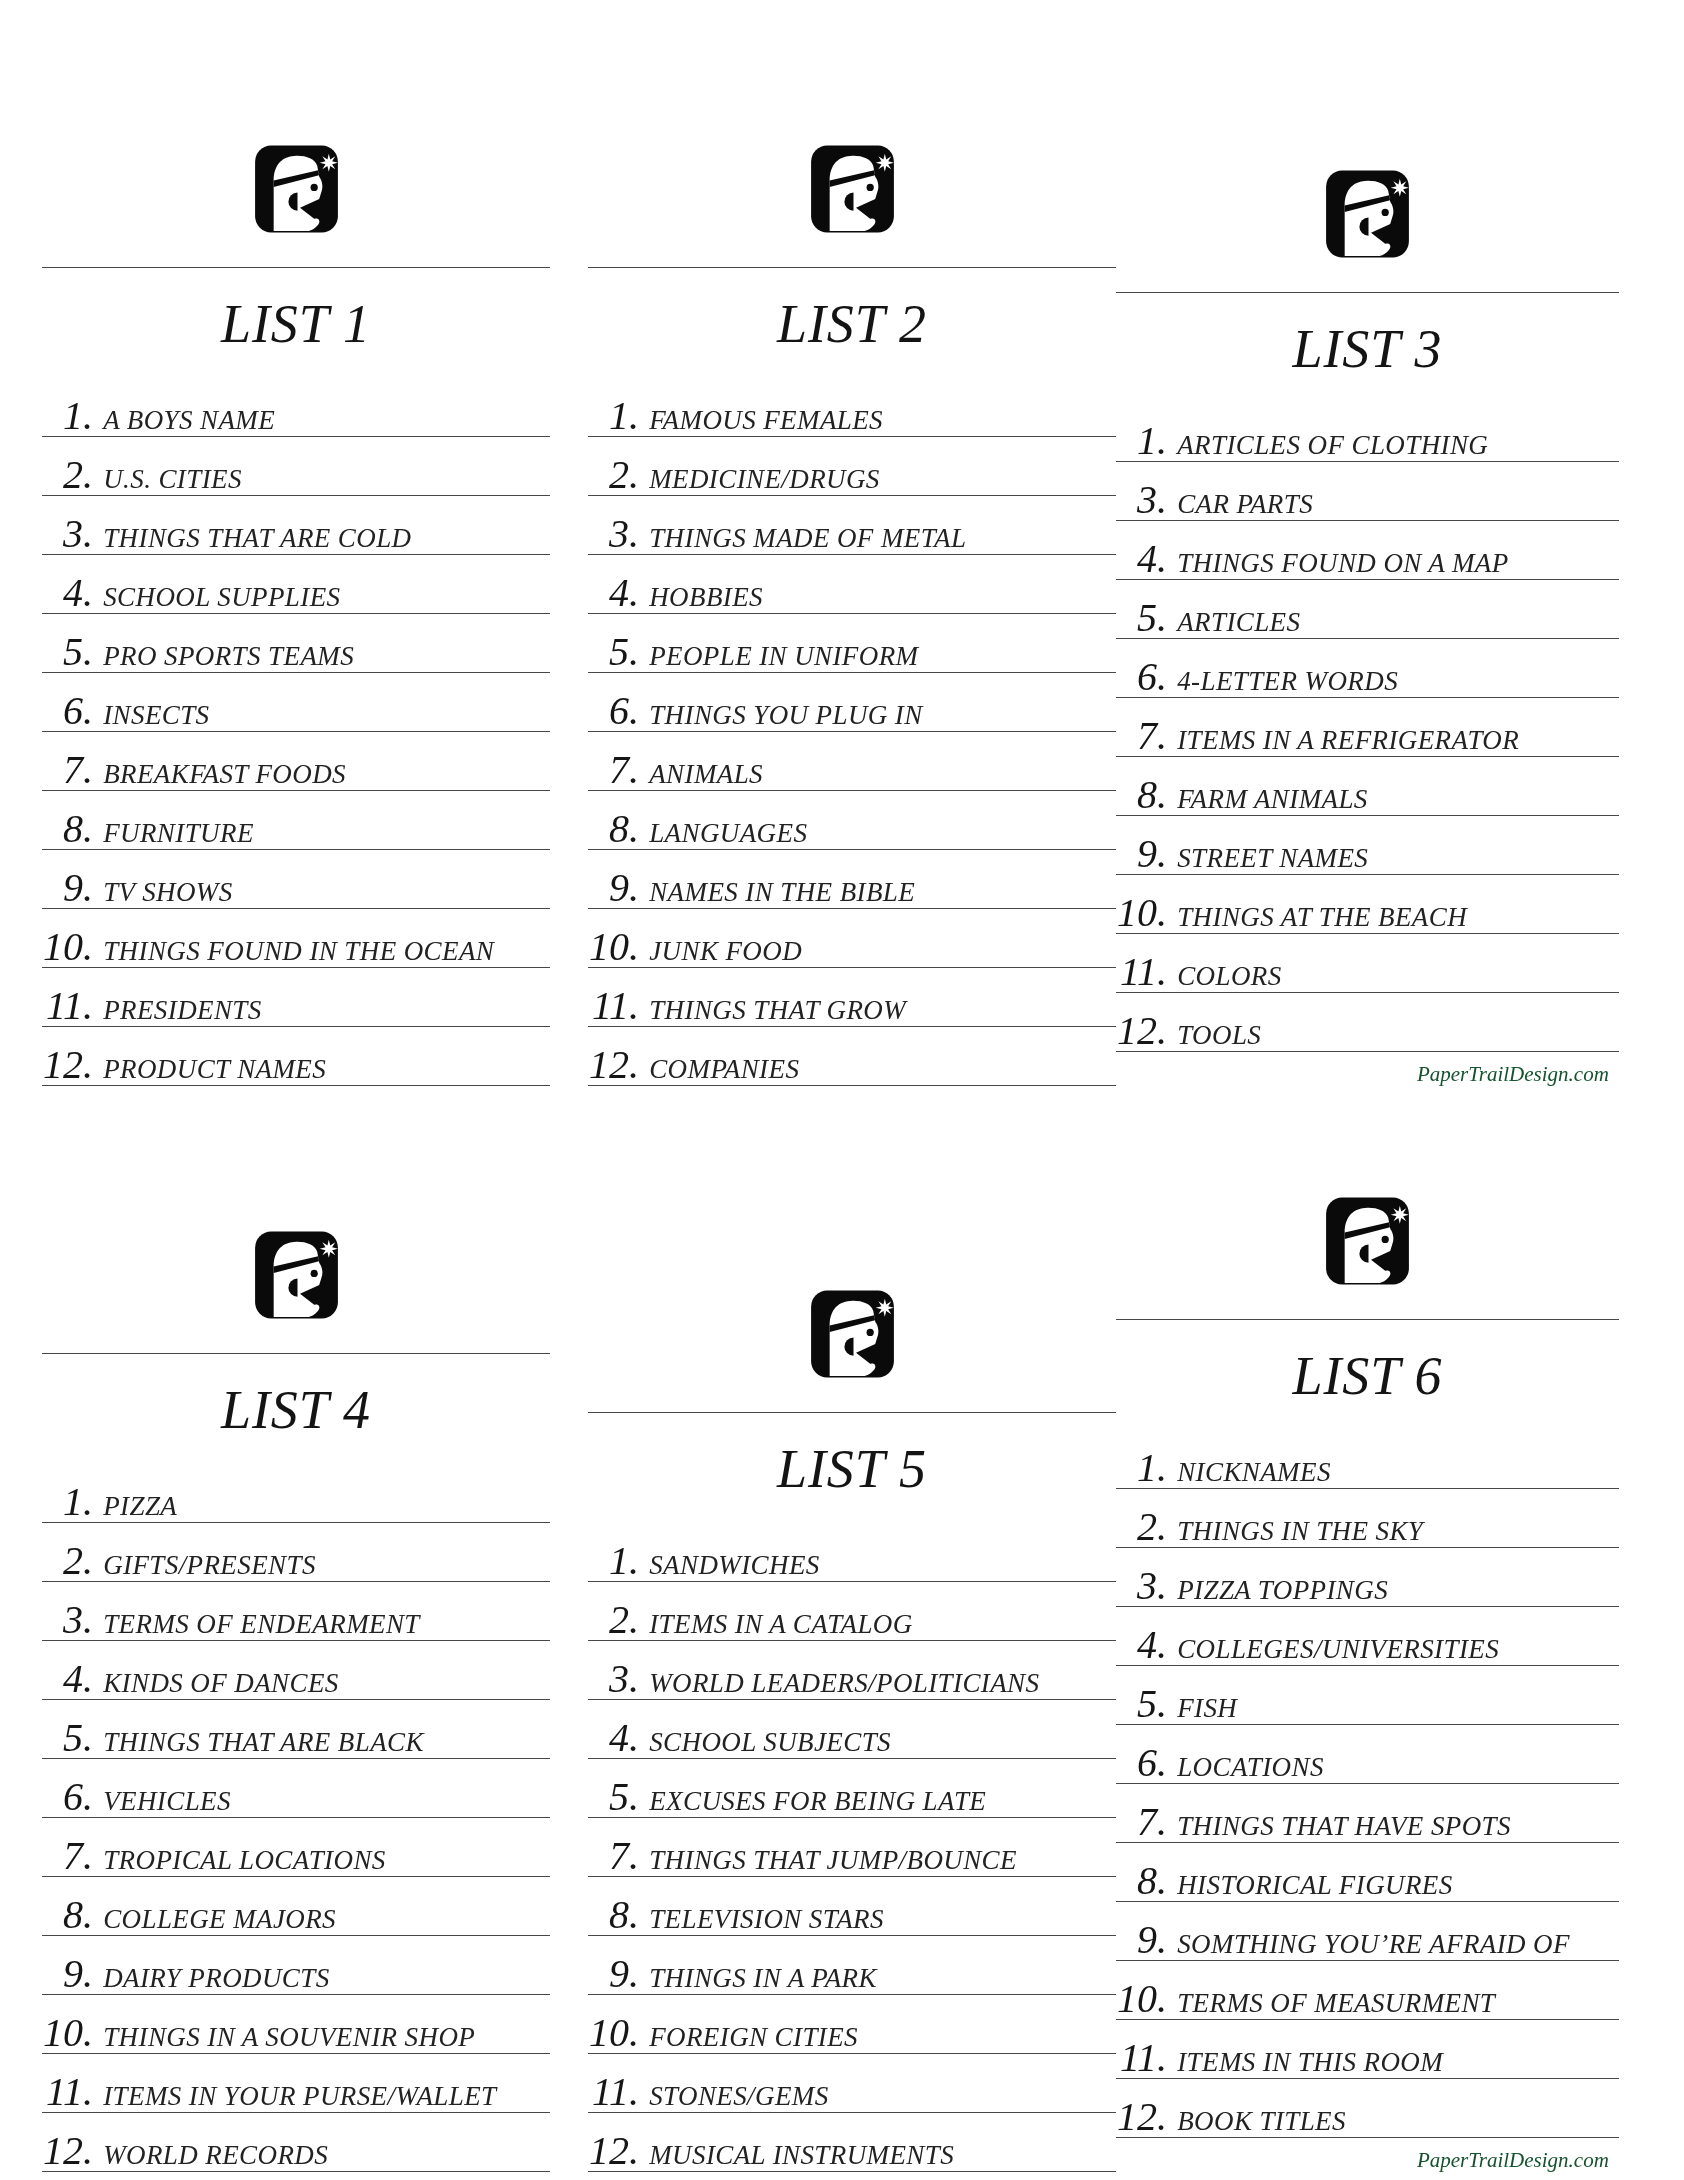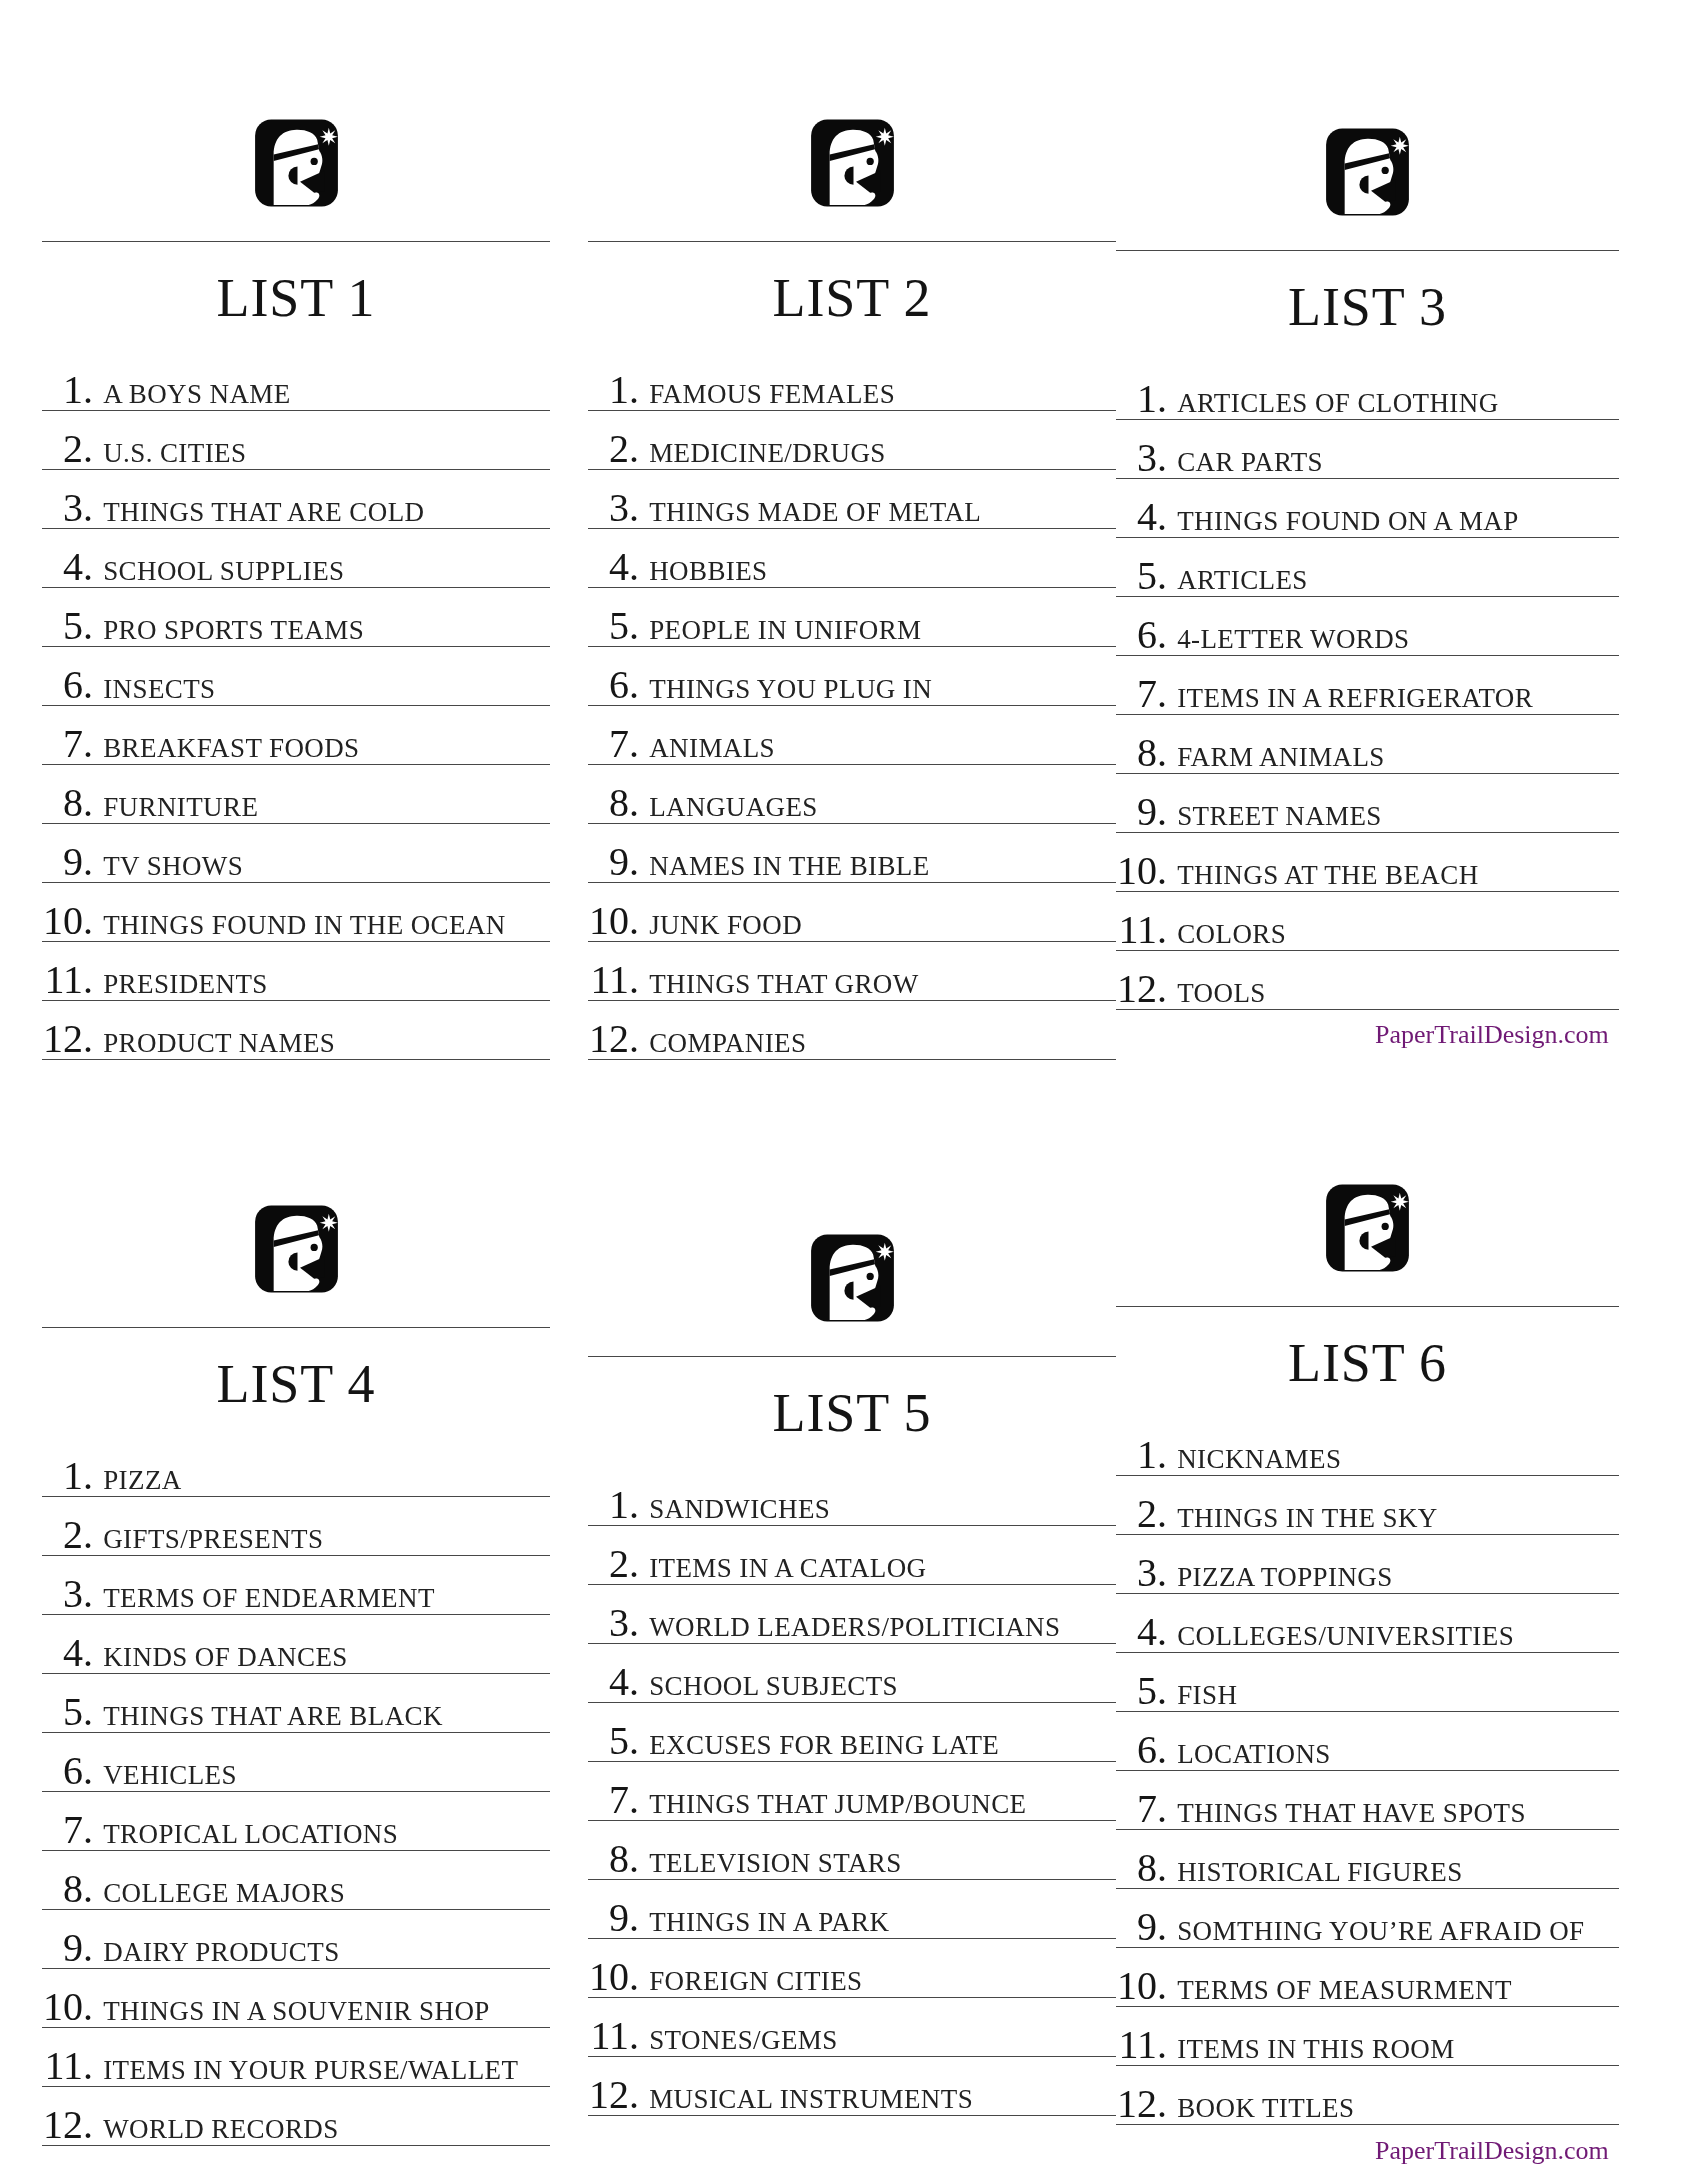--- a/index.html
+++ b/index.html
@@ -15,21 +15,22 @@
     color: #1b1b1b;
   }
   .sheet {
     padding-left: 42px;
     box-sizing: border-box;
     width: 1685px;
   }
   .row {
     display: flex;
     height: 1086px;
-    align-items: center;
+    align-items: flex-end;
+    font-style: italic;
   }
   .card { flex: 0 0 auto; }
   .card.c1 { width: 508px; }
   .card.c2 { width: 528px; margin-left: 38px; }
   .card.c3 { width: 503px; }
 
   .logo-wrap {
     margin-top: 85px;
     height: 102px;
     display: flex;
@@ -80,23 +81,23 @@
   .label {
     margin-left: 10.2px;
     font-size: 27px;
     letter-spacing: 0.4px;
     color: #222222;
   }
   .watermark {
     margin-top: 10.2px;
     padding-right: 10.2px;
     text-align: right;
-    font-size: 26px;
+    font-size: 21px;
     line-height: 1.15;
-    color: #701a75;
+    color: #14532d;
   }
   .hidden-defs { position: absolute; width: 0; height: 0; }
 </style>
 </head>
 <body>
 
 <svg class="hidden-defs" aria-hidden="true">
   <defs>
     <g id="ptd-logo">
       <rect x="9" y="7" width="82" height="86" rx="16" ry="16" fill="#0a0a0a"></rect>

